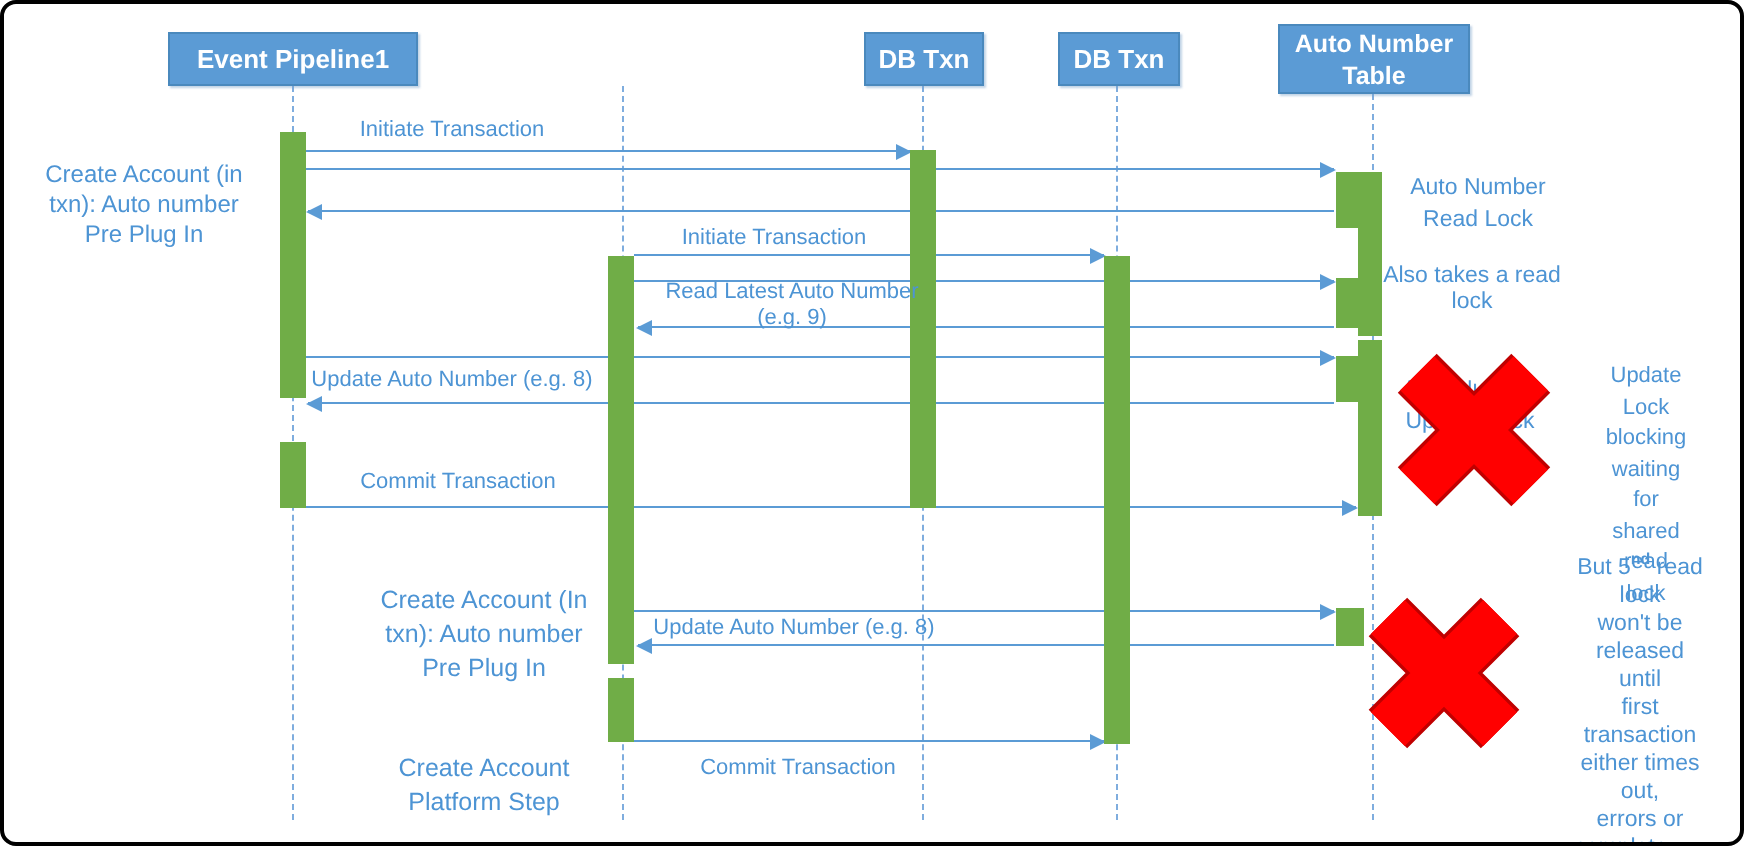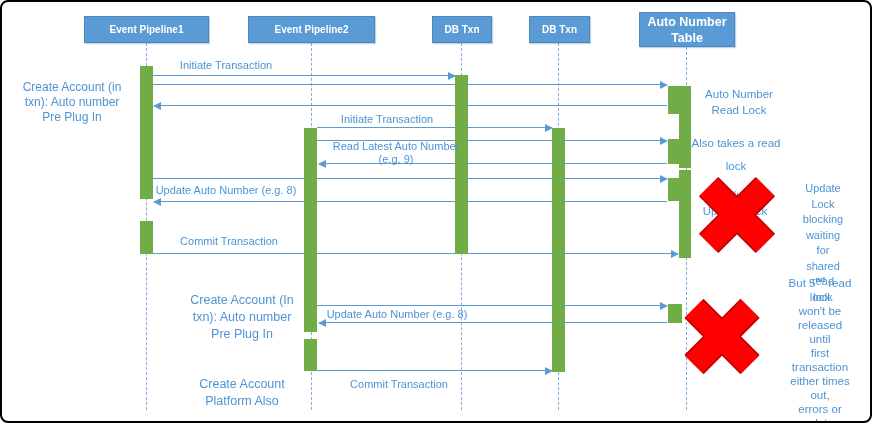--- a/index.html
+++ b/index.html
@@ -3,21 +3,21 @@
 <meta charset="utf-8">
 <style>
   html,body{margin:0;padding:0;background:#fff;}
   .stage{
     position:relative;width:872px;height:423px;box-sizing:border-box;
     border:2px solid #000;border-radius:8px;background:#fff;overflow:hidden;
     font-family:"Liberation Sans", sans-serif;
   }
   .actor{
     position:absolute;background:#5B9BD5;border:1px solid #4a89bd;box-sizing:border-box;
-    color:#fff;font-weight:bold;font-size:10px;line-height:15px;
+    color:#fff;font-weight:bold;font-size:13px;line-height:15px;
     display:flex;align-items:center;justify-content:center;text-align:center;
     white-space:pre-line;z-index:4;box-shadow:1px 1px 1px rgba(120,160,200,.45);
   }
   .lifeline{position:absolute;width:0;border-left:1px dashed #7fadde;z-index:1;}
   .bar{position:absolute;background:#70AD47;z-index:3;}
   .arrow{position:absolute;height:0;border-top:1px solid #5B9BD5;z-index:2;}
   .head{position:absolute;width:0;height:0;top:-4px;
     border-top:4px solid transparent;border-bottom:4px solid transparent;}
   .arrow.r .head{right:-1px;border-left:8px solid #5B9BD5;}
   .arrow.l .head{left:-1px;border-right:8px solid #5B9BD5;}
@@ -37,21 +37,20 @@
 
 <div class="stage">
 
   <div class="lifeline" style="left:144px;top:41px;height:367px;"></div>
   <div class="lifeline" style="left:309px;top:41px;height:367px;"></div>
   <div class="lifeline" style="left:459px;top:41px;height:367px;"></div>
   <div class="lifeline" style="left:556px;top:41px;height:367px;"></div>
   <div class="lifeline" style="left:684px;top:45px;height:363px;"></div>
 
   <div class="actor" style="left:82px;top:14px;width:125px;height:27px;">Event Pipeline1</div>
-  <div class="actor" style="left:246px;top:14px;width:127px;height:27px;">Event Pipeline2</div>
   <div class="actor" style="left:430px;top:14px;width:60px;height:27px;">DB Txn</div>
   <div class="actor" style="left:527px;top:14px;width:61px;height:27px;">DB Txn</div>
   <div class="actor" style="left:637px;top:10px;width:96px;height:35px;font-size:12.5px;line-height:16px;">Auto Number
 Table</div>
 
   <div class="arrow r" style="left:151px;top:73px;width:302px;">
       <span class="head"></span>
     </div>
   <div class="arrow r" style="left:151px;top:82px;width:514px;">
       <span class="head"></span>
@@ -109,25 +108,25 @@
   <div class="lbl" style="left:395px;top:306px;">Update Auto Number (e.g. 8)</div>
   <div class="lbl" style="left:397px;top:376px;">Commit Transaction</div>
 
   <div class="note" style="left:70px;top:78px;font-size:12px;line-height:15px;">Create Account (in
 txn): Auto number
 Pre Plug In</div>
   <div class="note" style="left:240px;top:290px;font-size:12.5px;line-height:17px;">Create Account (In
 txn): Auto number
 Pre Plug In</div>
   <div class="note" style="left:240px;top:374px;font-size:12.5px;line-height:17px;">Create Account
-Platform Also</div>
+Platform Step</div>
 
   <div class="note" style="left:737px;top:85px;font-size:11.5px;line-height:15.5px;">Auto Number
 Read Lock</div>
-  <div class="note" style="left:734px;top:130px;font-size:11.5px;line-height:23px;">Also takes a read
+  <div class="note" style="left:734px;top:130px;font-size:11.5px;line-height:13px;">Also takes a read
 lock</div>
   <div class="note" style="left:733px;top:186px;font-size:11.5px;line-height:15.5px;z-index:4;">Auto Number
 Update Lock</div>
   <div class="note" style="left:821px;top:179px;font-size:11px;line-height:15.5px;">Update Lock
 blocking waiting
 for shared read
 lock</div>
   <div class="note" style="left:818px;top:271px;font-size:11.5px;line-height:14px;"><span>But 5</span><sup>nd</sup><span> read lock
 won't be
 released until

